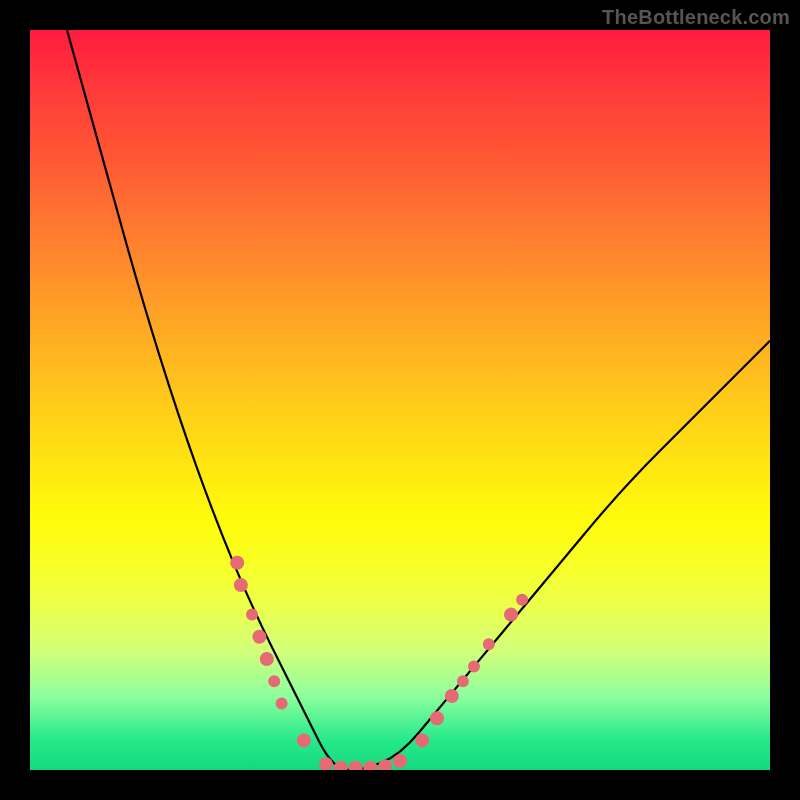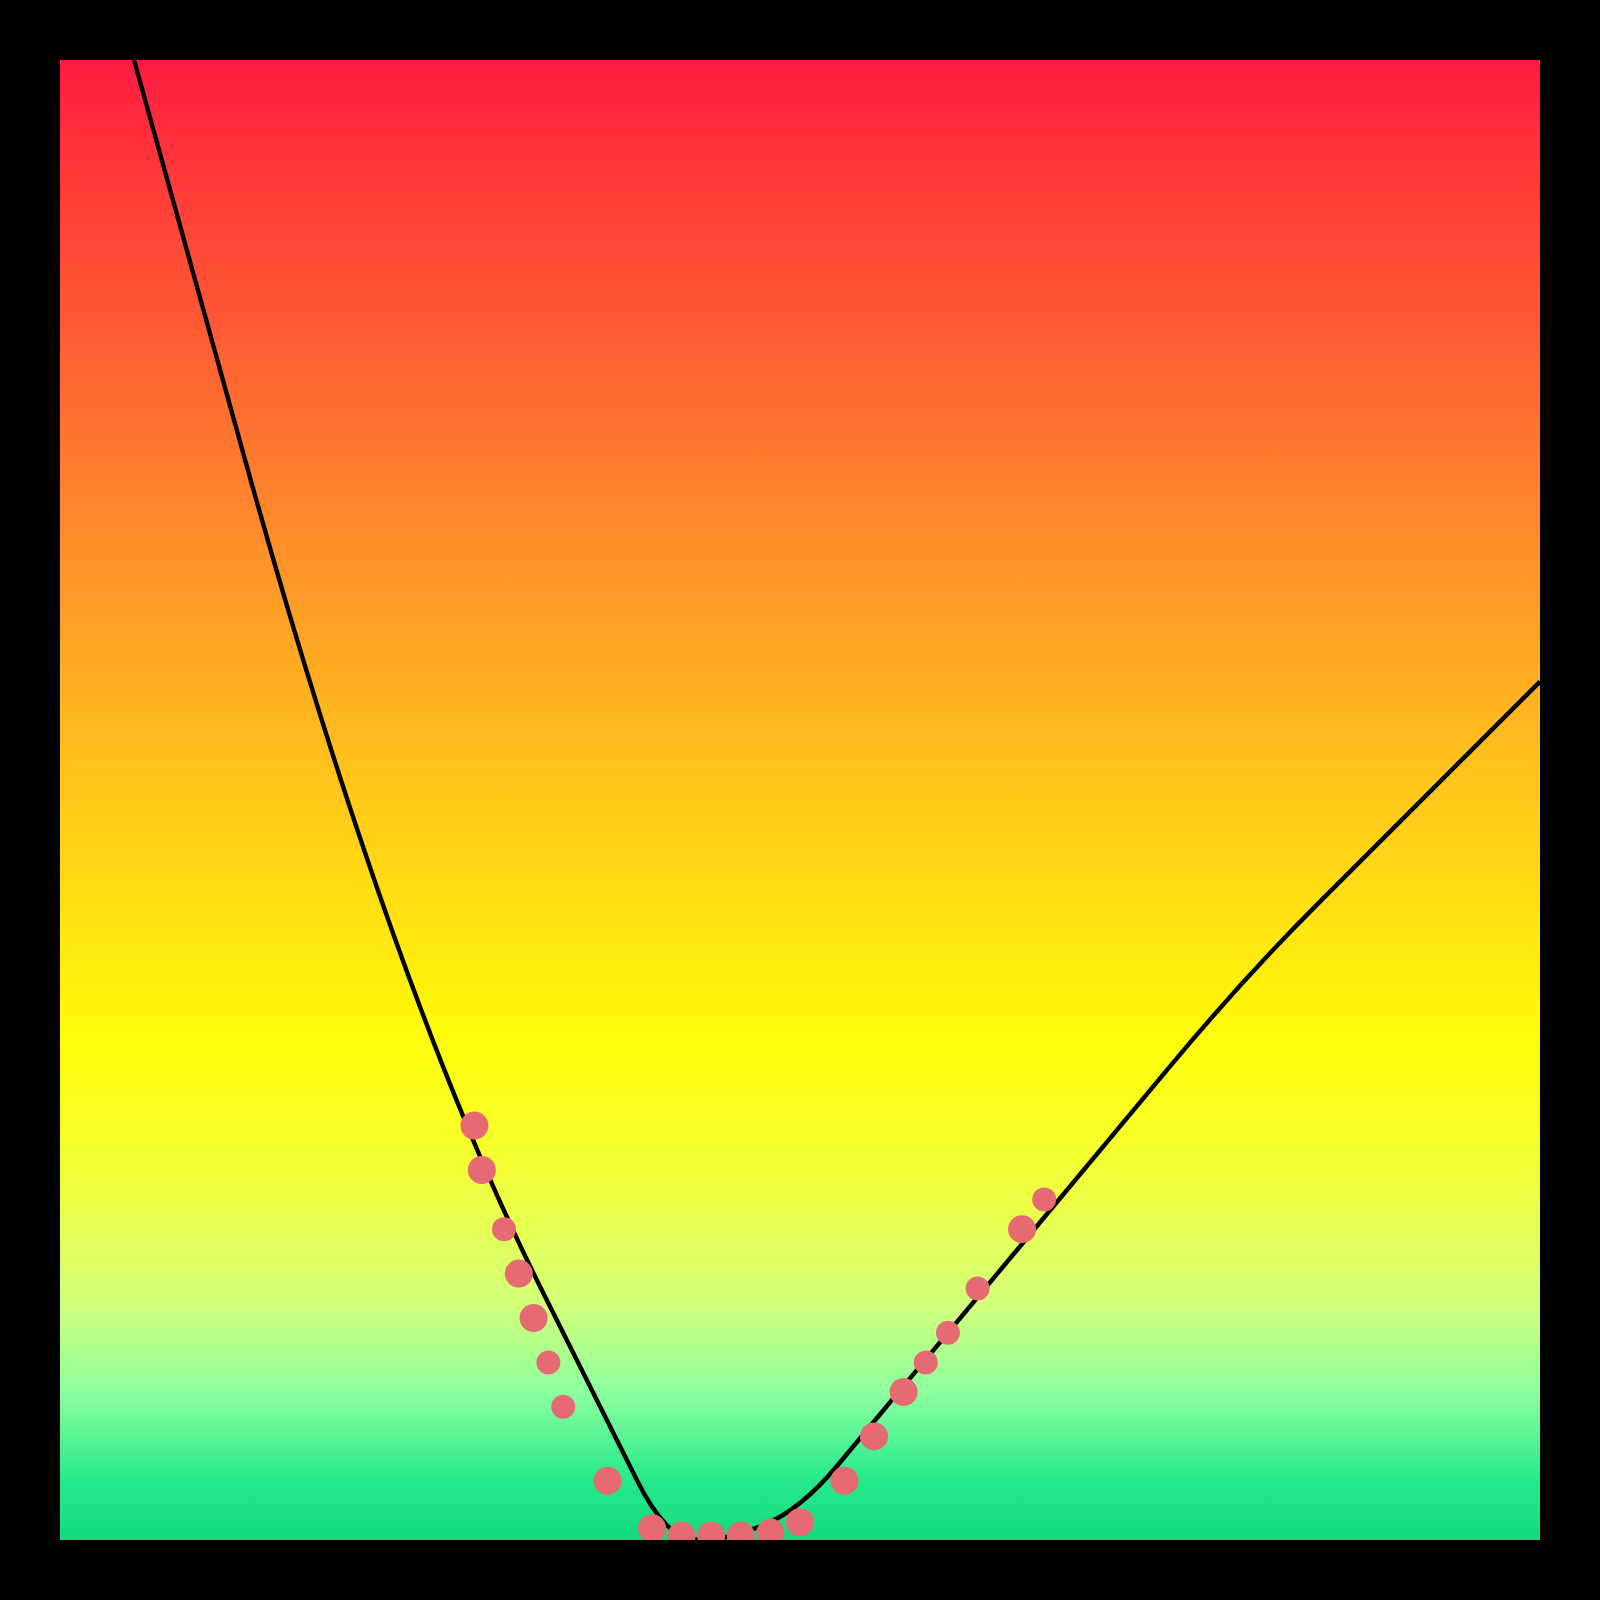--- a/index.html
+++ b/index.html
@@ -77,13 +77,14 @@
         <circle cx="392.20000000000005" cy="710.4" r="7" fill="#e66a74"></circle>
         <circle cx="407.00000000000006" cy="688.2" r="7" fill="#e66a74"></circle>
         <circle cx="421.79999999999995" cy="666" r="7" fill="#e66a74"></circle>
         <circle cx="432.9" cy="651.2" r="6" fill="#e66a74"></circle>
         <circle cx="444" cy="636.4" r="6" fill="#e66a74"></circle>
         <circle cx="458.8" cy="614.2" r="6" fill="#e66a74"></circle>
         <circle cx="481" cy="584.6" r="7" fill="#e66a74"></circle>
         <circle cx="492.1" cy="569.8" r="6" fill="#e66a74"></circle>
       </svg>
   </div>
+  <div class="watermark">TheBottleneck.com</div>
 </div>
 
 </body></html>

